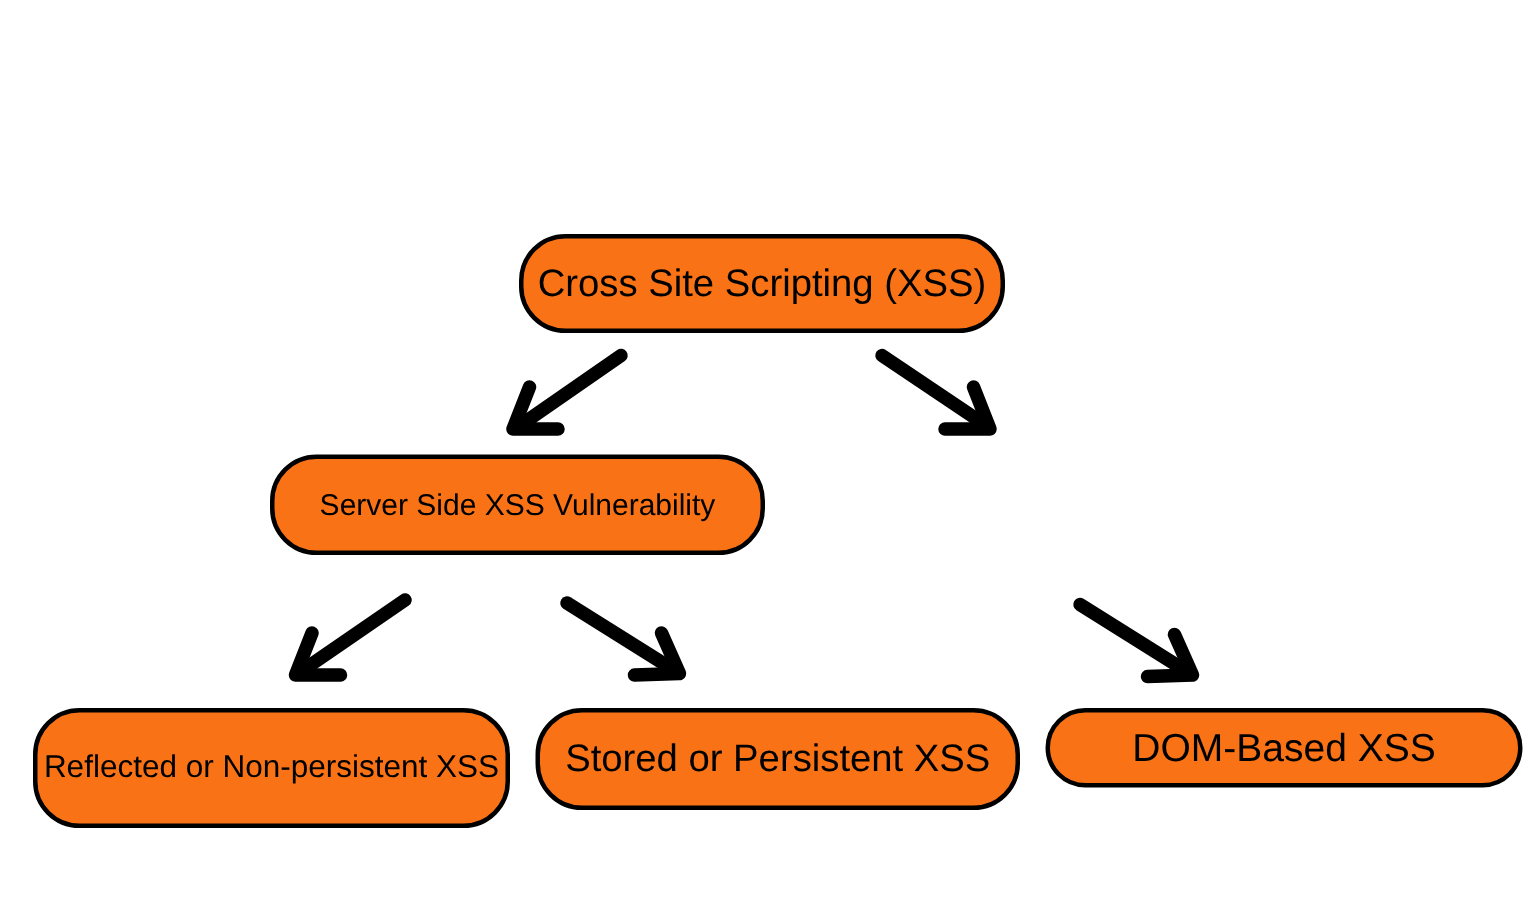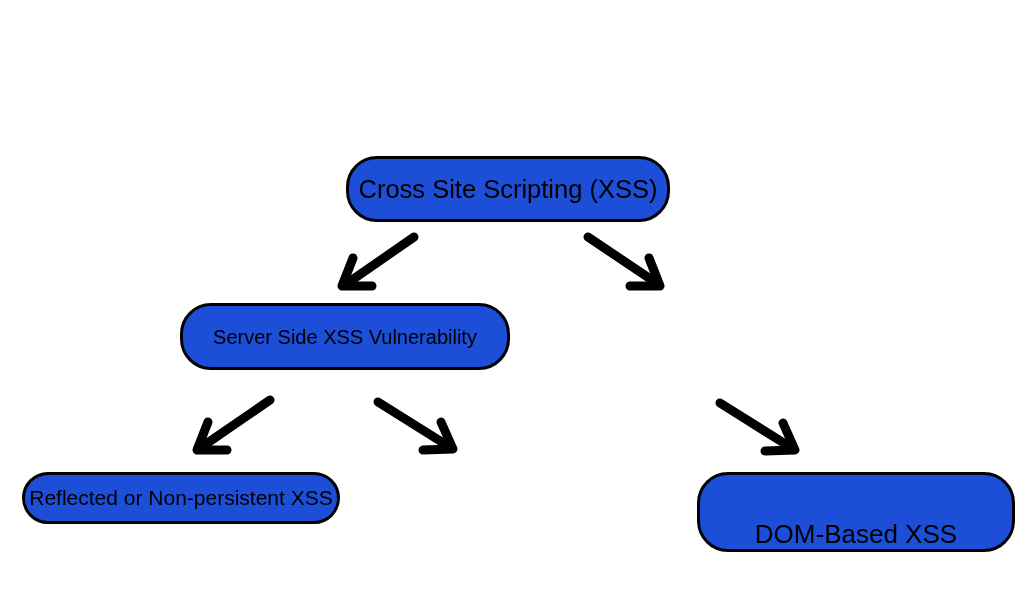--- a/index.html
+++ b/index.html
@@ -29,36 +29,36 @@
     stroke-width: 9;
     fill: none;
     stroke-linecap: round;
     stroke-linejoin: round;
   }
   .node {
     position: absolute;
     box-sizing: border-box;
     border: 3px solid #000000;
     border-radius: 31px;
-    background: #1d4ed8;
+    background: #f97316;
     display: flex;
     align-items: center;
     justify-content: center;
     text-align: center;
   }
   .node .label {
     white-space: nowrap;
     line-height: 1.1;
   }
   #n-xss       { left: 346px; top: 156px; width: 324px; height: 66px; font-size: 25.5px; }
   #n-server    { left: 180px; top: 303px; width: 330px; height: 67px; font-size: 20px; }
   #n-client    { left: 530px; top: 303px; width: 318px; height: 67px; font-size: 22.5px; }
-  #n-reflected { left:  22px; top: 472px; width: 318px; height: 52px; font-size: 21px; text-align: center;   }
+  #n-reflected { left:  22px; top: 472px; width: 318px; height: 80px; font-size: 21px; text-align: center;   }
   #n-stored    { left: 357px; top: 472px; width: 323px; height: 68px; font-size: 25.5px; }
-  #n-dom       { left: 697px; top: 472px; width: 318px; height: 80px; font-size: 26px; align-items: flex-end;   }
+  #n-dom       { left: 697px; top: 472px; width: 318px; height: 53px; font-size: 26px;   }
 </style>
 </head>
 <body>
 
 <div class="canvas">
 
   <svg class="arrows" viewBox="0 0 1024 599" xmlns="http://www.w3.org/2000/svg">
     <g>
       <line x1="414" y1="237" x2="352" y2="280"></line>
       <path d="M353,258 L342,286 L372,286"></path>
@@ -87,18 +87,21 @@
 
   <div class="node" id="n-server">
     <span class="label">Server Side XSS Vulnerability</span>
   </div>
 
 
   <div class="node" id="n-reflected">
     <span class="label">Reflected or Non-persistent XSS</span>
   </div>
 
+  <div class="node" id="n-stored">
+    <span class="label">Stored or Persistent XSS</span>
+  </div>
 
   <div class="node" id="n-dom">
     <span class="label">DOM-Based XSS</span>
   </div>
 
 </div>
 
 </body></html>

